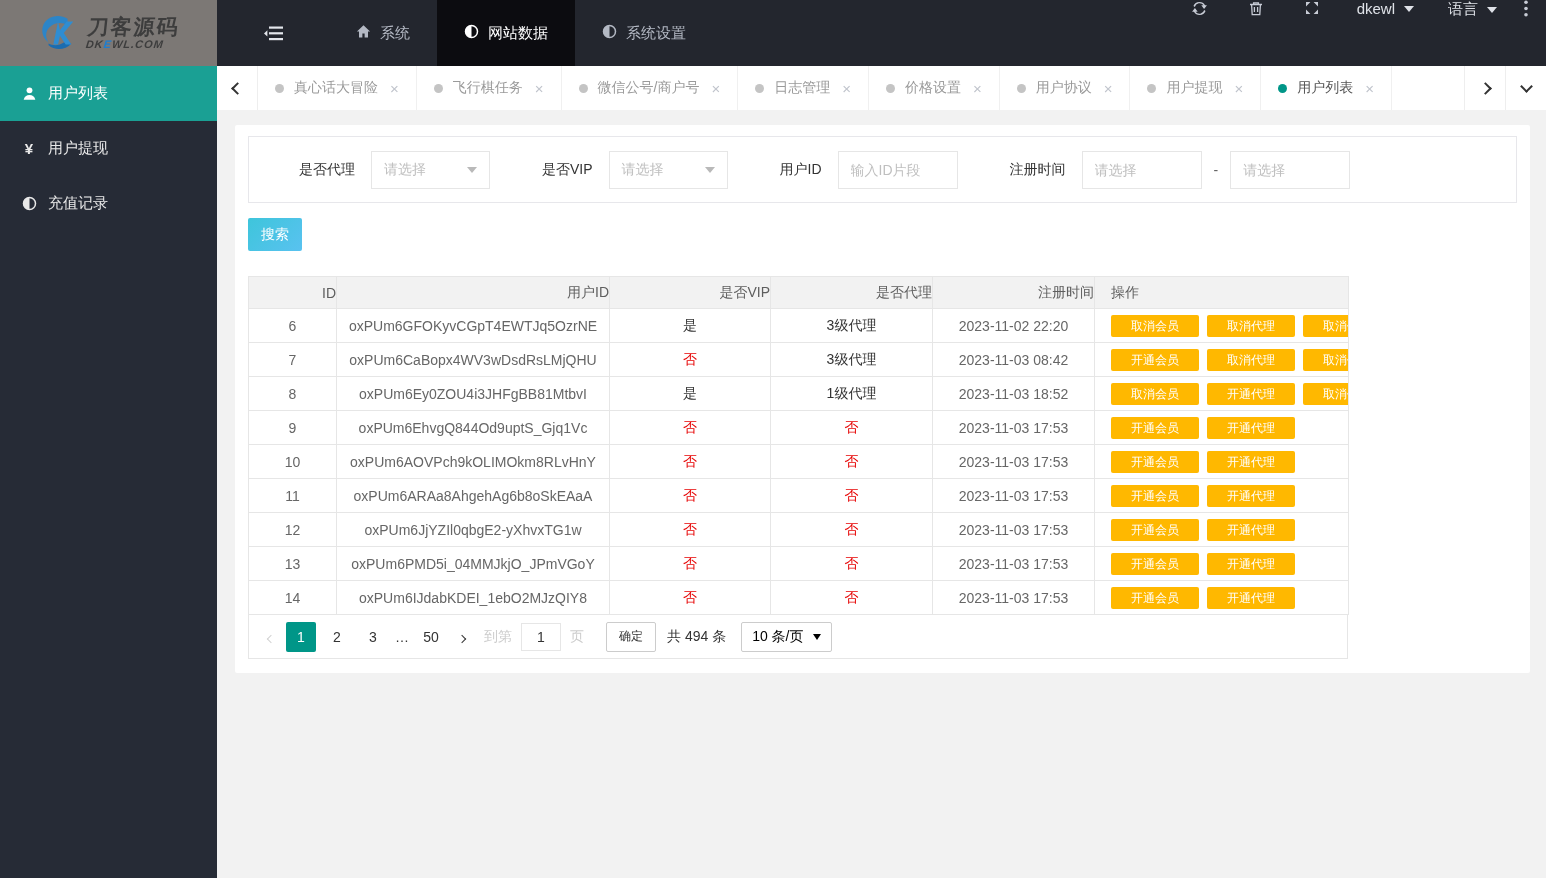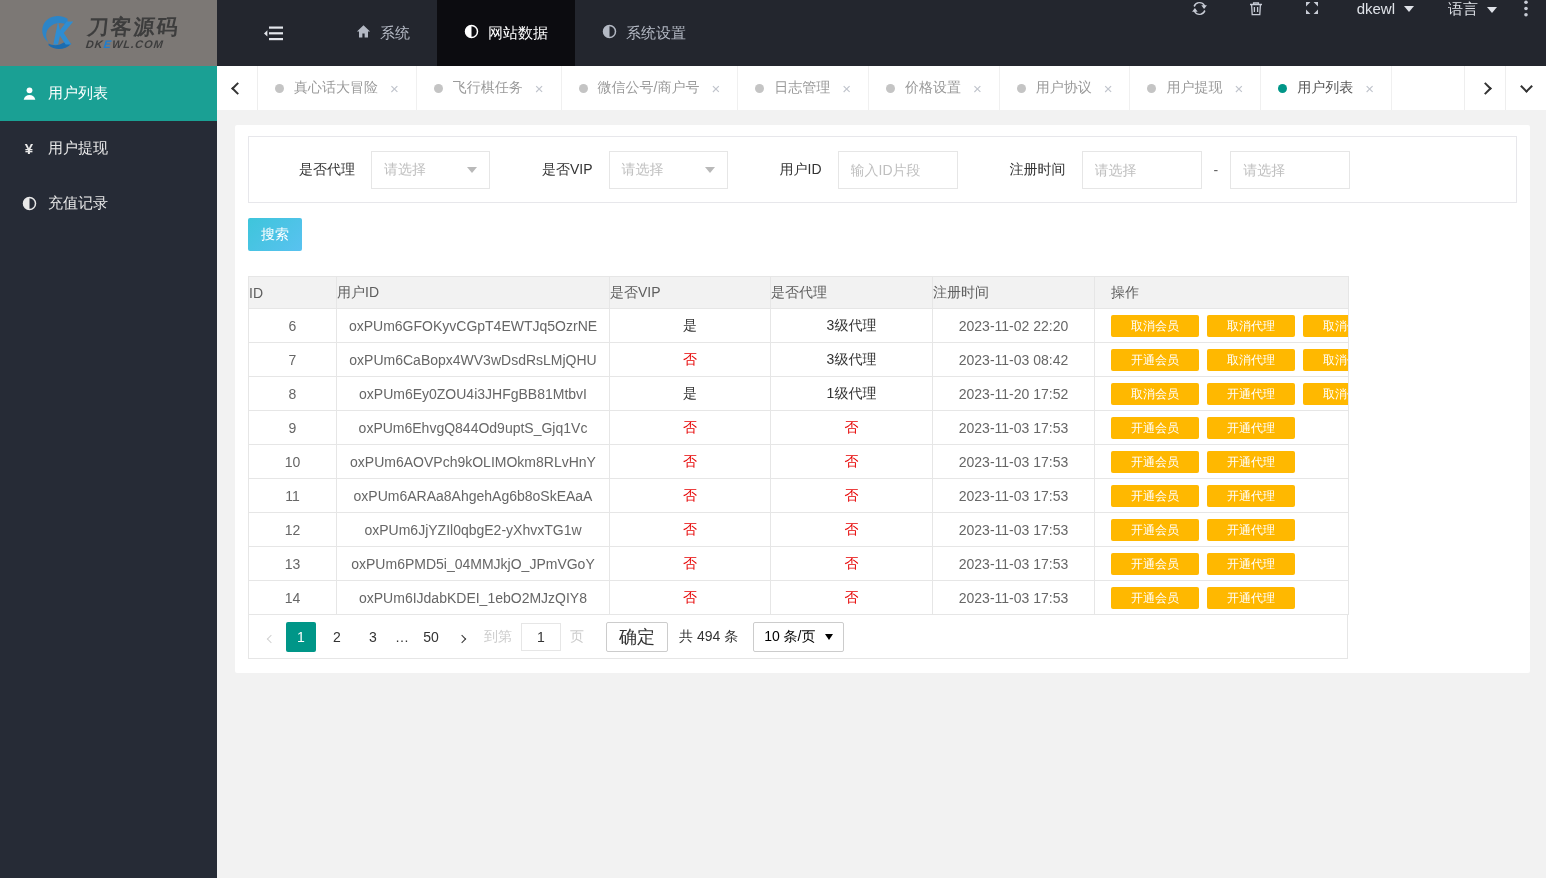--- a/index.html
+++ b/index.html
@@ -69,36 +69,36 @@
   .f-label{font-size:14px;color:#333;margin-right:16px;white-space:nowrap}
   .select{width:119px;height:38px;border:1px solid #e6e6e6;background:#fff;display:flex;align-items:center;justify-content:space-between;padding:0 12px;color:#bfbfbf;font-size:14px;cursor:pointer}
   .select .caret{border-top-color:#b9b9b9;border-left-width:5px;border-right-width:5px}
   .tinput{width:120px;height:38px;border:1px solid #e6e6e6;padding:0 12px;font-size:14px;color:#333;outline:none}
   .tinput::placeholder{color:#bfbfbf}
   .range-sep{margin:0 12px;color:#666}
 
   .search-btn{margin-top:15px;display:inline-block;border:none;border-radius:2px;height:33px;padding:0 13px;font-size:14px;color:#fff;cursor:pointer;background:linear-gradient(135deg,var(--s1),var(--s2))}
 
   table.grid{margin-top:25px;width:1100px;border-collapse:collapse;table-layout:fixed;font-size:14px}
-  .grid th{background:#f2f2f2;height:32px;font-weight:400;color:#5e5e5e;border:1px solid #e6e6e6;text-align:left}
+  .grid th{background:#f2f2f2;height:32px;font-weight:400;color:#5e5e5e;border:1px solid #e6e6e6;text-align:right}
   .grid td{height:34px;border:1px solid #e6e6e6;color:#666;text-align:center;padding:0 6px;overflow:hidden;white-space:nowrap}
   .grid th.op,.grid td.op{text-align:left;padding-left:16px}
   .grid .red{color:var(--danger)}
   .grid .dark{color:#333}
   .action-btn{display:inline-block;height:22px;line-height:22px;padding:0 20px;background:var(--warn);color:#fff;font-size:12px;border:none;border-radius:2px;margin-right:8px;cursor:pointer}
 
   .pagination{width:1100px;height:44px;border:1px solid #e6e6e6;border-top:none;display:flex;align-items:center;padding-left:10px;color:#333}
   .pg-prev{color:#d2d2d2;margin:0 9px;cursor:default}
   .pg-next{color:#333;margin:0 10px;cursor:pointer}
   .pg-btn{min-width:30px;height:30px;line-height:30px;text-align:center;margin:0 3px;border-radius:2px;color:#333;cursor:pointer;padding:0 4px}
   .pg-btn.active{background:var(--pag-active);color:#fff;cursor:default}
   .pg-ellipsis{margin:0 4px;color:#333;cursor:default}
   .jump-label{color:#ccc;margin:0 9px;white-space:nowrap}
   .jump-input{width:40px;height:28px;border:1px solid #e6e6e6;text-align:center;font-size:14px;color:#333;outline:none}
-  .confirm-btn{height:30px;padding:0 12px;border:1px solid #ccc;background:#fff;border-radius:2px;font-size:18px;color:#333;margin-left:13px;cursor:pointer}
+  .confirm-btn{height:30px;padding:0 12px;border:1px solid #ccc;background:#fff;border-radius:2px;font-size:12px;color:#333;margin-left:13px;cursor:pointer}
   .pg-total{margin-left:11px;white-space:nowrap}
   .size-select{margin-left:15px;height:30px;border:1px solid #ccc;border-radius:2px;display:flex;align-items:center;gap:9px;padding:0 10px;cursor:pointer;color:#000;white-space:nowrap}
 </style>
 </head>
 <body>
 
 <div class="app">
 
   <div class="header">
     <div class="logo">
@@ -332,21 +332,21 @@
                   <td class="red">否</td>
                   <td class="dark">3级代理</td>
                   <td>2023-11-03 08:42</td>
                   <td class="op"><button class="action-btn">开通会员</button><button class="action-btn">取消代理</button><button class="action-btn">取消代理</button></td>
                 </tr>
                 <tr>
                   <td>8</td>
                   <td>oxPUm6Ey0ZOU4i3JHFgBB81MtbvI</td>
                   <td class="dark">是</td>
                   <td class="dark">1级代理</td>
-                  <td>2023-11-20 17:52</td>
+                  <td>2023-11-03 18:52</td>
                   <td class="op"><button class="action-btn">取消会员</button><button class="action-btn">开通代理</button><button class="action-btn">取消代理</button></td>
                 </tr>
                 <tr>
                   <td>9</td>
                   <td>oxPUm6EhvgQ844Od9uptS_Gjq1Vc</td>
                   <td class="red">否</td>
                   <td class="red">否</td>
                   <td>2023-11-03 17:53</td>
                   <td class="op"><button class="action-btn">开通会员</button><button class="action-btn">开通代理</button></td>
                 </tr>

